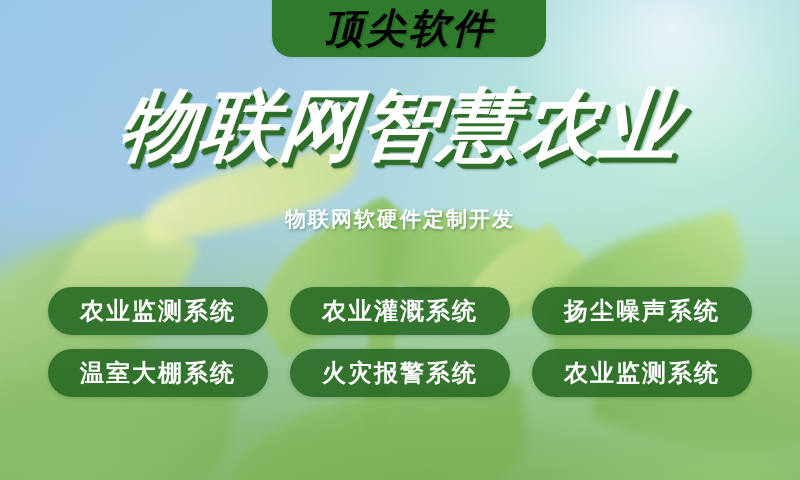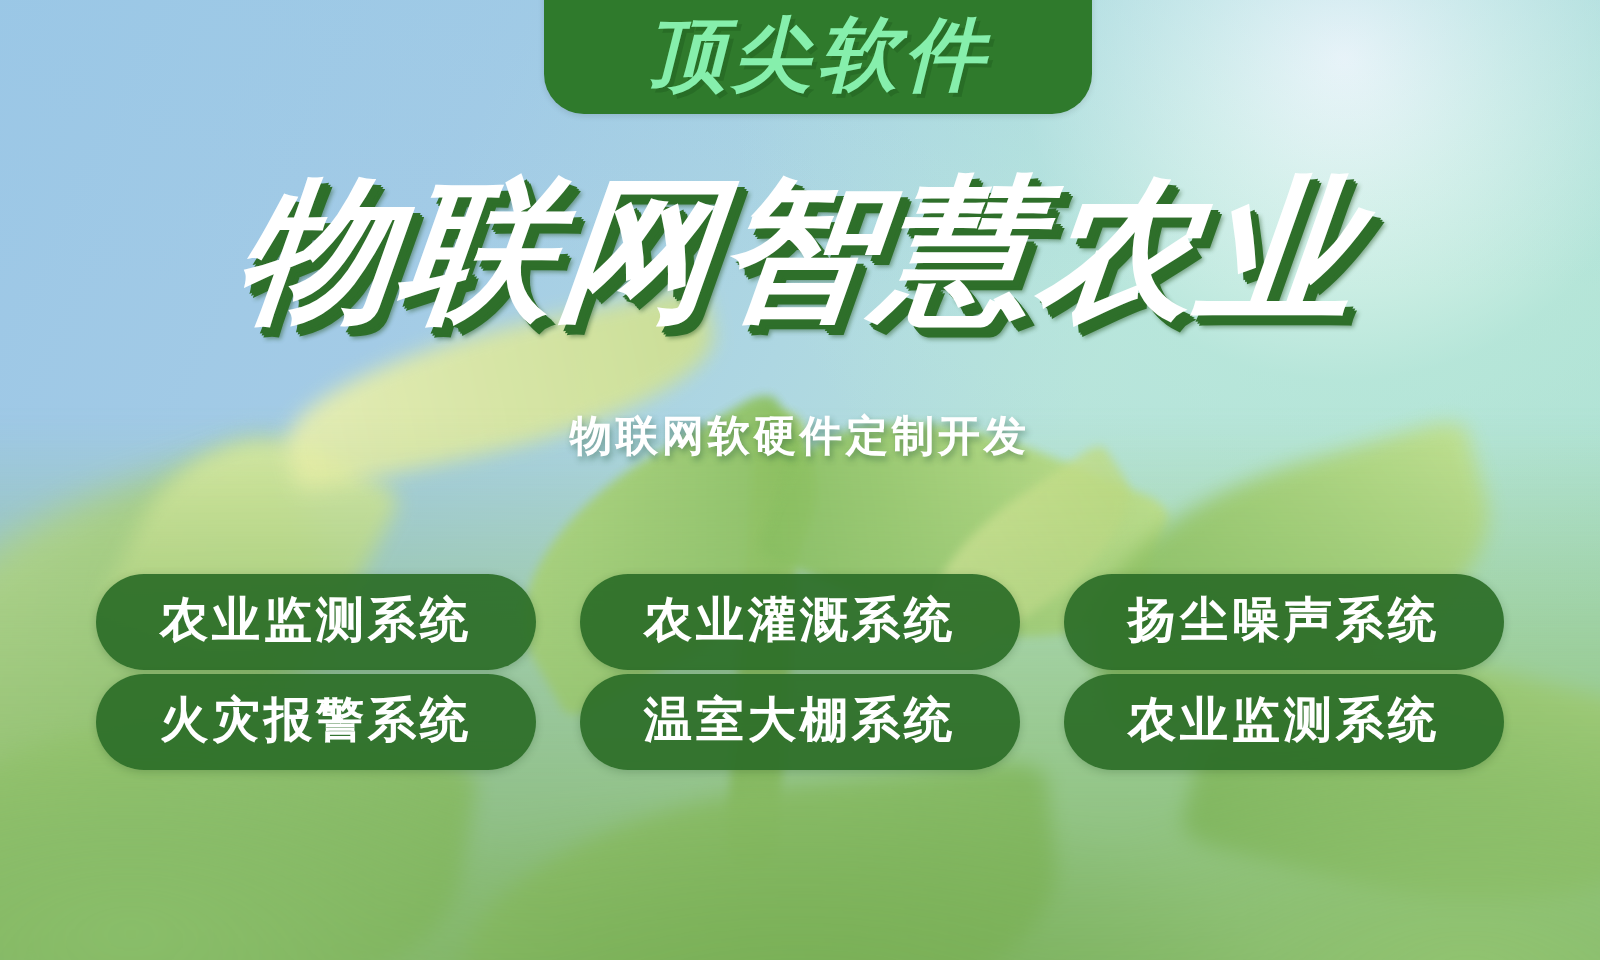--- a/index.html
+++ b/index.html
@@ -44,21 +44,21 @@
   
   .badge{
     position:absolute;
     left:272px;top:-18px;width:274px;height:75px;
     background:#2f7a2c;
     border-radius:0 0 20px 20px;
     box-shadow:0 1px 3px rgba(0,0,0,.12);
     display:flex;align-items:flex-end;justify-content:center;
   }
   .badge-text{
-    color:#86efac;
+    color:#000000;
     font-size:40px;font-weight:bold;font-style:italic;
     letter-spacing:3px;
     line-height:1;
     padding-bottom:9px;
     text-shadow:2px 2px 0 rgba(20,70,18,.25);
     white-space:nowrap;
   }
 
   .headline{
     position:absolute;left:0;right:0;top:86px;
@@ -84,21 +84,21 @@
     letter-spacing:2px;
     line-height:1.2;
     white-space:nowrap;
     text-shadow:1px 2px 3px rgba(40,90,60,.45);
   }
 
   
   .pills{
     position:absolute;left:48px;top:287px;width:704px;
     display:flex;flex-wrap:wrap;
-    gap:2px 22px;
+    gap:14px 22px;
   }
   .pill{
     flex:0 0 220px;
     height:48px;
     background:rgba(44,110,40,.93);
     border-radius:24px;
     display:flex;align-items:center;justify-content:center;
     box-shadow:0 1px 4px rgba(20,60,20,.22);
   }
   .pill-text{
@@ -143,23 +143,23 @@
     <div class="pill">
       <span class="pill-text">农业监测系统</span>
     </div>
     <div class="pill">
       <span class="pill-text">农业灌溉系统</span>
     </div>
     <div class="pill">
       <span class="pill-text">扬尘噪声系统</span>
     </div>
     <div class="pill">
-      <span class="pill-text">火灾报警系统</span>
+      <span class="pill-text">温室大棚系统</span>
     </div>
     <div class="pill">
-      <span class="pill-text">温室大棚系统</span>
+      <span class="pill-text">火灾报警系统</span>
     </div>
     <div class="pill">
       <span class="pill-text">农业监测系统</span>
     </div>
   </div>
 
 </div>
 
 </body></html>

